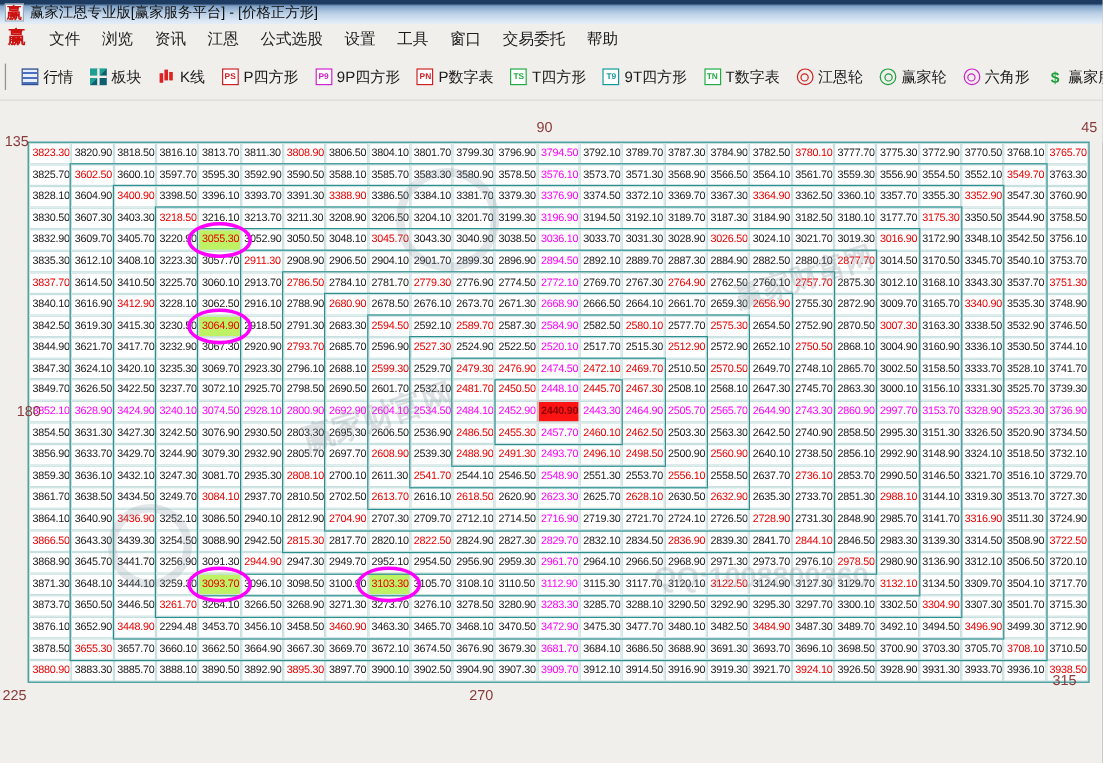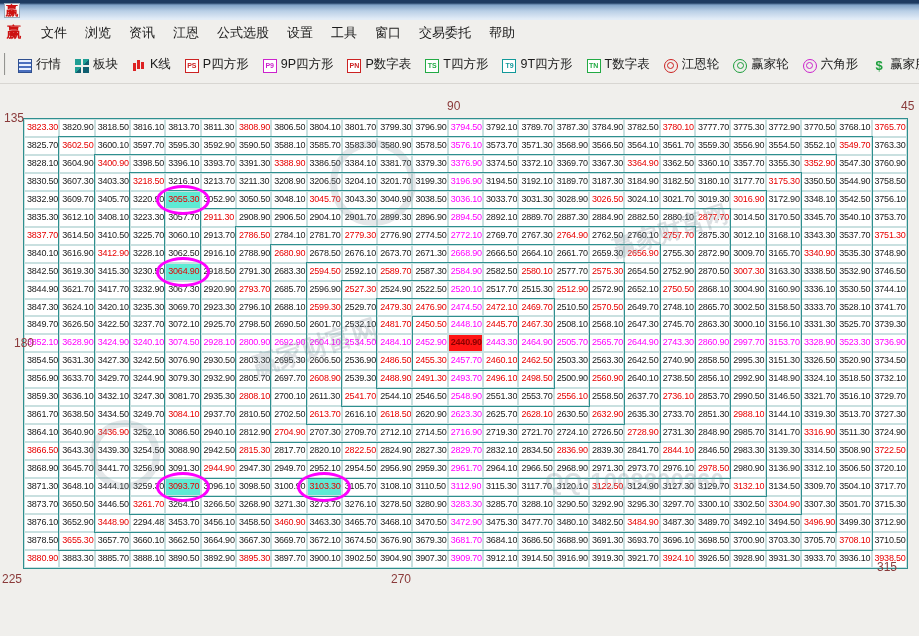--- a/index.html
+++ b/index.html
@@ -15,21 +15,21 @@
   #titletext{font-size:12px;color:#111;}
   
   #menubar{position:absolute;left:0;top:20px;width:919px;height:25px;background:#f0efec;
     display:flex;align-items:center;font-size:13px;}
   #menubar .applogo{margin-left:4px;margin-right:8px;border:none;background:transparent;font-size:15px;width:20px;}
   .menu-item{padding:20px 9px;cursor:default;}
   
   #toolbar{position:absolute;left:0;top:45px;width:919px;height:39px;background:#f0efec;
     border-bottom:1px solid #d8d6d2;display:flex;align-items:center;font-size:12.5px;}
   .tb-grip{width:3px;height:22px;border-left:2px groove #e8e8e4;margin:0 5px 0 4px;}
-  .tb-item{display:flex;align-items:flex-end;gap:4px;padding:3px 7px;white-space:nowrap;cursor:default;}
+  .tb-item{display:flex;align-items:center;gap:4px;padding:3px 7px;white-space:nowrap;cursor:default;}
   .ic{width:14px;height:14px;flex:0 0 auto;position:relative;font-size:8px;font-weight:bold;
       display:flex;align-items:center;justify-content:center;}
   .ic-table{border:1px solid #2f4f8f;background:
      linear-gradient(#fff,#fff),#4a6fbf;background:
      repeating-linear-gradient(0deg,#4a6fbf 0 2px,#e8f0ff 2px 4px);}
   .ic-blocks{background:
      linear-gradient(#f0efec,#f0efec) 6px 0/2px 14px no-repeat,
      linear-gradient(#f0efec,#f0efec) 0 6px/14px 2px no-repeat,
      linear-gradient(135deg,#1f9e94 0 50%,#0f5f70 50%);}
   .ic-kline{background:
@@ -58,37 +58,38 @@
   #btn-support{left:370px;}
   #heading{position:absolute;left:528px;top:88px;font-size:16px;font-weight:bold;color:#f32bf3;}
   
   #matrix{position:absolute;left:24px;top:119px;display:grid;
      grid-template-columns:repeat(25,35.32px);grid-auto-rows:17.96px;background:#fff;}
   .cell{border:1px solid #c9e0e0;font-size:9px;line-height:15px;padding-left:2px;
      overflow:hidden;white-space:nowrap;color:#1a1a1a;background:#fff;letter-spacing:-0.2px;}
   .cell.axis{color:#ff00ff;}
   .cell.ray{color:#e60000;}
   .cell.center{background:#ff1414;color:#8b0000;font-weight:bold;}
-  .cell.hl{background:#5eead4;color:#e60000;}
+  .cell.hl{background:#bef264;color:#e60000;}
   .ring{position:absolute;border:1px solid #2e8f8f;pointer-events:none;}
   .ellipse{position:absolute;width:54px;height:30px;border:3px solid #ff00ff;border-radius:50%;
      pointer-events:none;}
   .watermark{position:absolute;color:rgba(130,145,155,0.28);pointer-events:none;font-size:22px;
      font-weight:bold;white-space:nowrap;}
   .wm-circle{position:absolute;border:7px solid rgba(130,145,155,0.22);border-radius:50%;pointer-events:none;}
   
   #summary{position:absolute;left:393px;top:588px;transform:translateX(-50%);
      font-size:19px;font-weight:bold;color:#cc3fcc;white-space:nowrap;}
 </style>
 </head>
 <body>
 
 <div id="app">
   <div id="titlebar">
     <span class="applogo">赢</span>
+    <span id="titletext">赢家江恩专业版[赢家服务平台] - [价格正方形]</span>
   </div>
 
   <div id="menubar">
     <span class="applogo">赢</span>
 
   <span class="menu-item">文件</span>
       <span class="menu-item">浏览</span>
       <span class="menu-item">资讯</span>
       <span class="menu-item">江恩</span>
       <span class="menu-item">公式选股</span>

